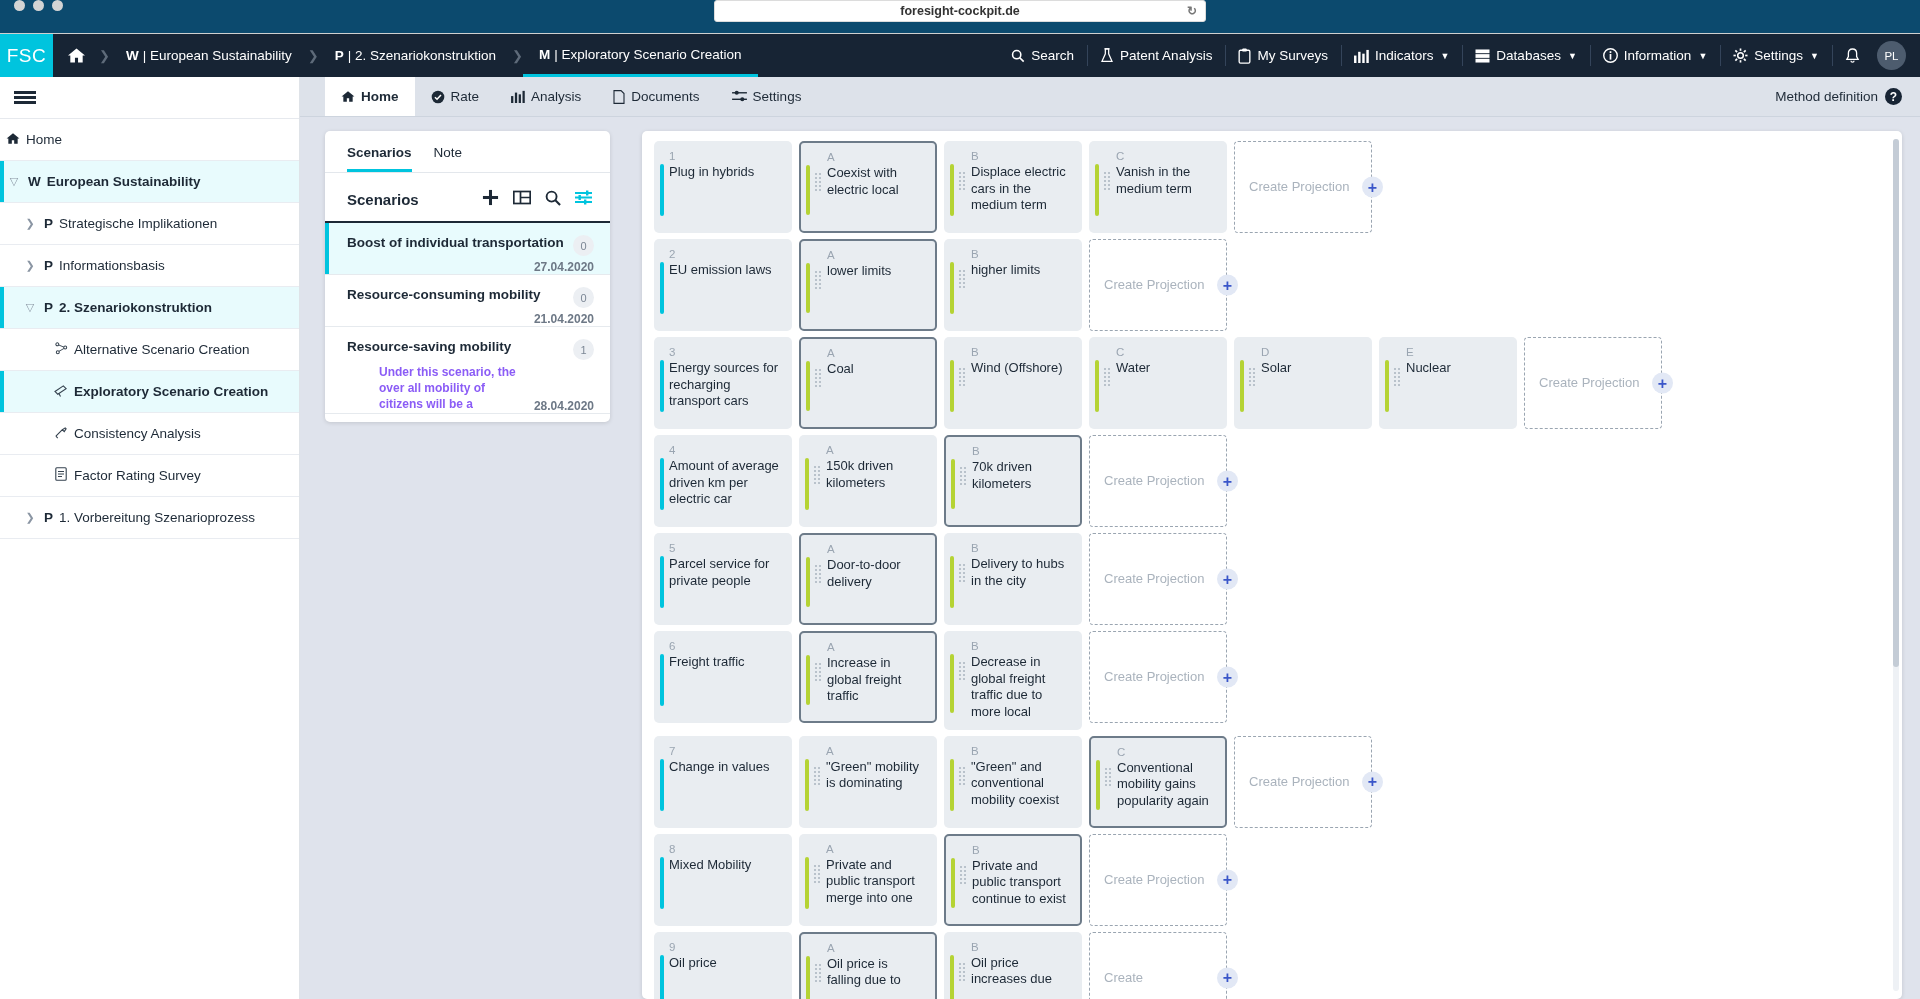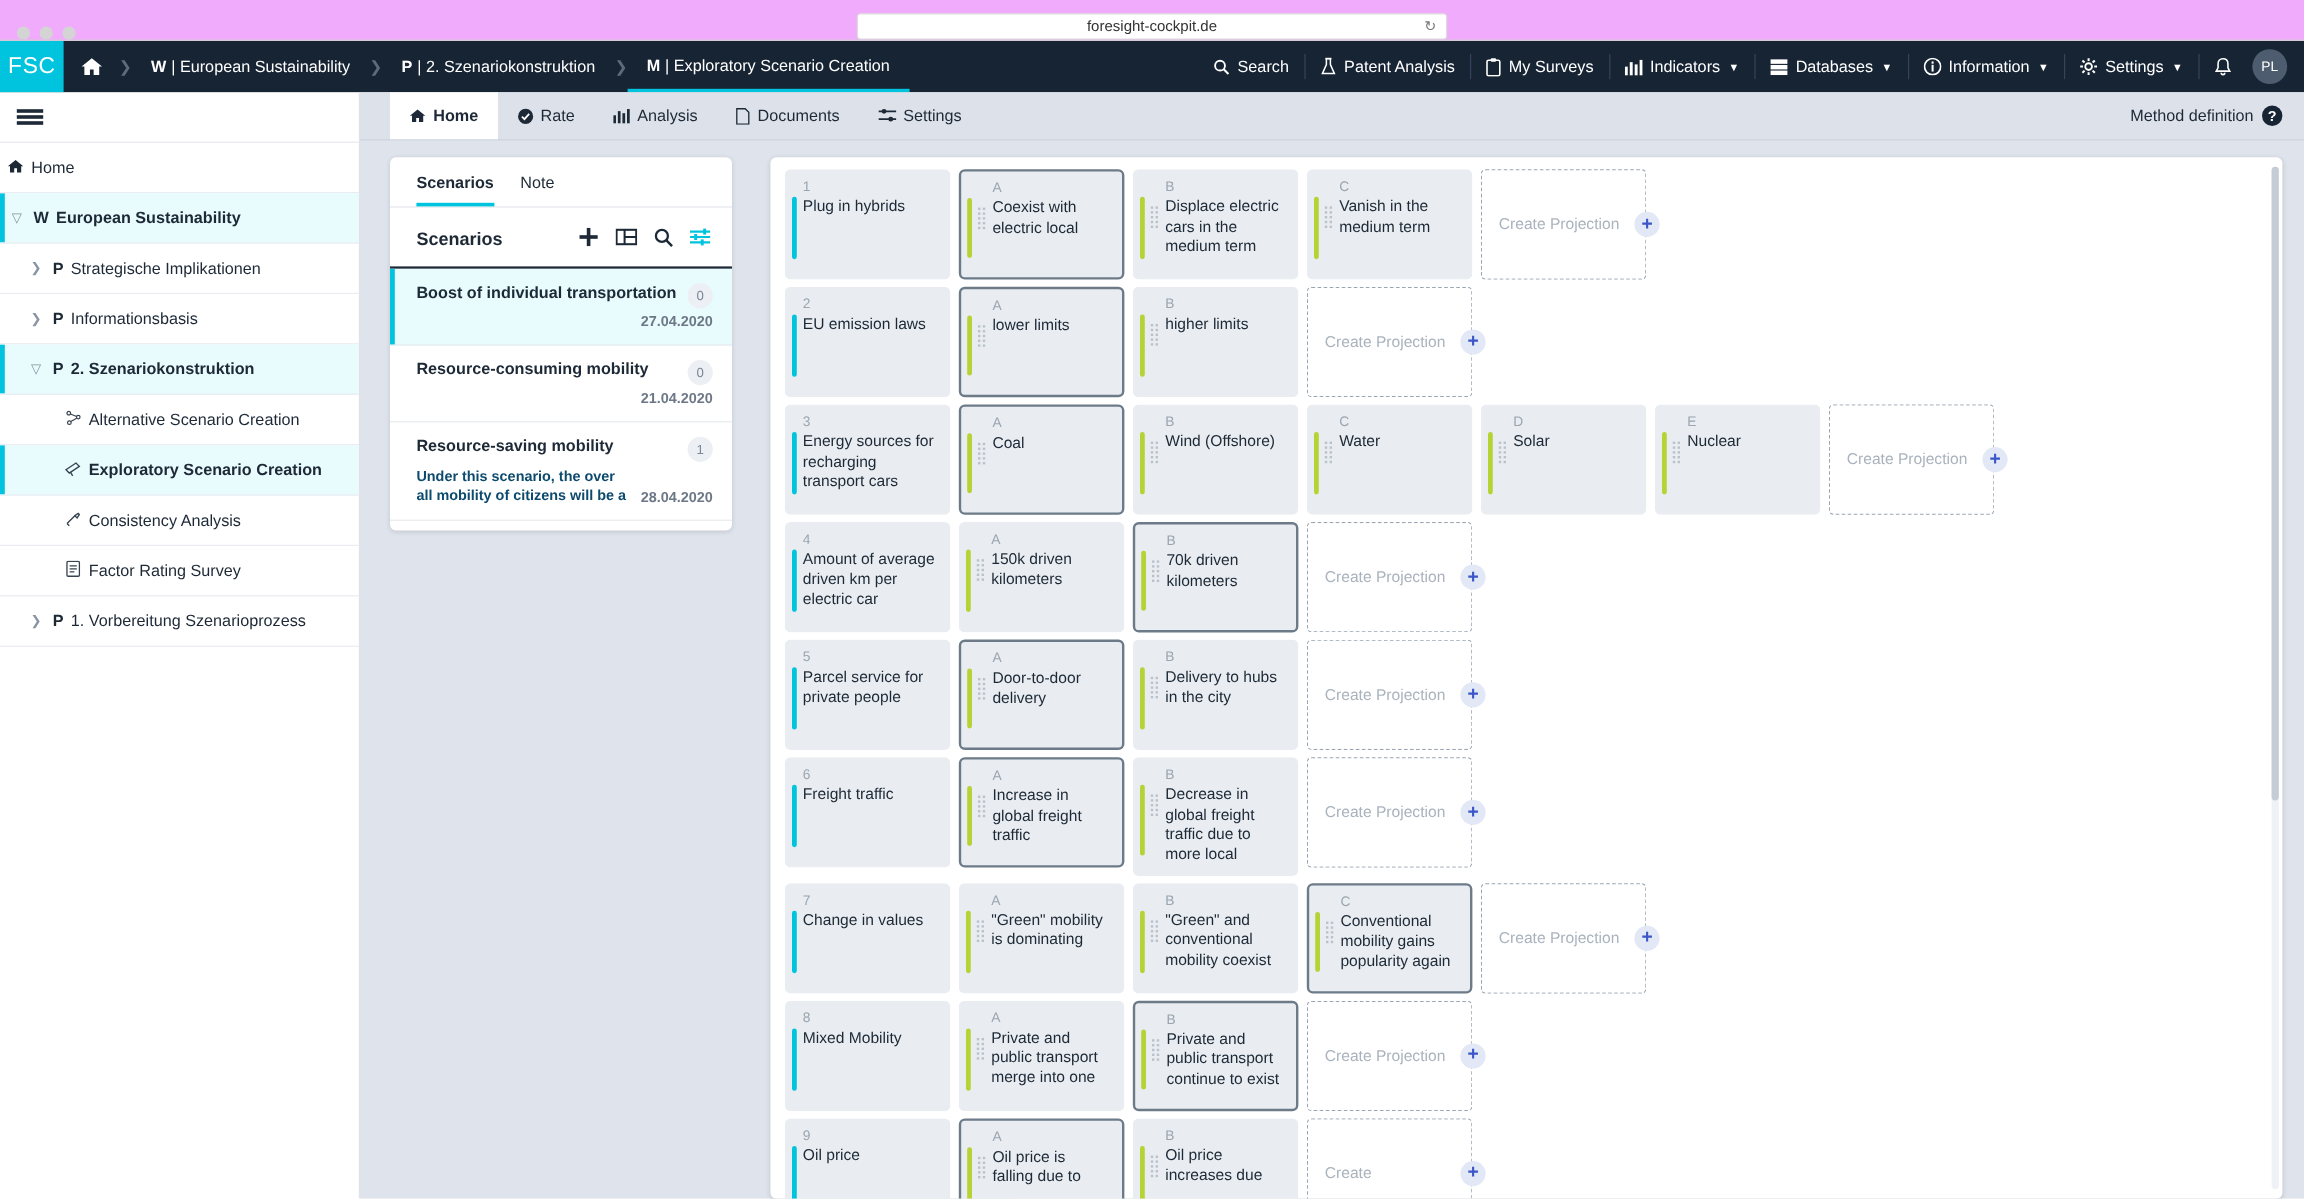--- a/index.html
+++ b/index.html
@@ -5,24 +5,25 @@
   * { box-sizing: border-box; margin: 0; padding: 0; }
   html, body {
     width: 1920px; height: 999px;
     font-family: "Liberation Sans", sans-serif;
     background: #ffffff;
     overflow: hidden;
   }
 
   
   .browser-bar {
-    height: 34px; background: #f0abfc;
-    display: flex; align-items: flex-end;
+    height: 34px; background: #0c4a6e;
+    display: flex; align-items: flex-start;
     border-bottom: 1px solid #cfcfcf;
     position: relative;
+    font-weight: bold;
   }
   .traffic { display: flex; gap: 8px; padding-left: 14px; }
   .traffic span {
     width: 11px; height: 11px; border-radius: 50%;
     background: #d4d4d4; display: block;
   }
   .url-bar {
     position: absolute; left: 50%; transform: translateX(-50%);
     width: 492px; height: 22px; background: #ffffff;
     border-radius: 3px; display: flex; align-items: center;
@@ -138,36 +139,36 @@
   .scen-tab.active { font-weight: bold; border-bottom: 3px solid #00c4de; }
   .scen-tabs-rule { height:1px; background:#e3e7ec; margin: 0 0 0 0; }
   .scen-head {
     display:flex; align-items:center; padding: 16px 18px 12px 22px;
     border-bottom: 2px solid #1d2936;
   }
   .scen-head h3 { font-size: 15px; font-weight: bold; color:#1d2936; }
   .scen-actions { margin-left:auto; display:flex; gap: 14px; align-items:center; }
   .scen-actions span { font-size: 16px; line-height: 1; color:#1d2936; cursor:pointer;}
   .scen-row {
-    padding: 12px 16px 12px 22px; border-bottom: 1px solid #e6eaee;
+    padding: 12px 16px 0 22px; border-bottom: 1px solid #e6eaee;
     position: relative;
   }
   .scen-row.sel { background: #e8fbfd; }
   .scen-row.sel::before {
     content:""; position:absolute; left:0; top:0; bottom:0; width:4px; background:#00c4de;
   }
   .scen-line { display: flex; align-items: flex-start; }
   .scen-title { font-size: 13.5px; font-weight: bold; color:#1d2936; flex:1; }
   .scen-badge {
     width: 21px; height:21px; border-radius:50%; background:#eceff3;
     color:#7c8795; font-size:11px; display:flex; align-items:center; justify-content:center;
     flex:none; margin-left:8px;
   }
   .scen-sub { display:flex; align-items:flex-end; margin-top:4px; }
-  .scen-desc { font-size: 12px; color:#0c4a6e; font-weight:bold; line-height:1.35; flex:1; padding-right:8px;}
+  .scen-desc { font-size: 12px; color:#8b5cf6; font-weight:bold; line-height:1.35; flex:1; padding-right:8px;margin-left:32px;}
   .scen-date { font-size: 12px; color:#6d7886; font-weight:bold; white-space:nowrap; }
 
   
   .board {
     flex: 1; background: #fff; border-radius: 5px;
     box-shadow: 0 1px 4px rgba(0,0,0,.13);
     margin-right: 18px; padding: 10px 0 0 12px;
     overflow: hidden; position: relative; min-width:0;
   }
   .grid-row { display: flex; align-items: flex-start; margin-bottom: 6px; }

